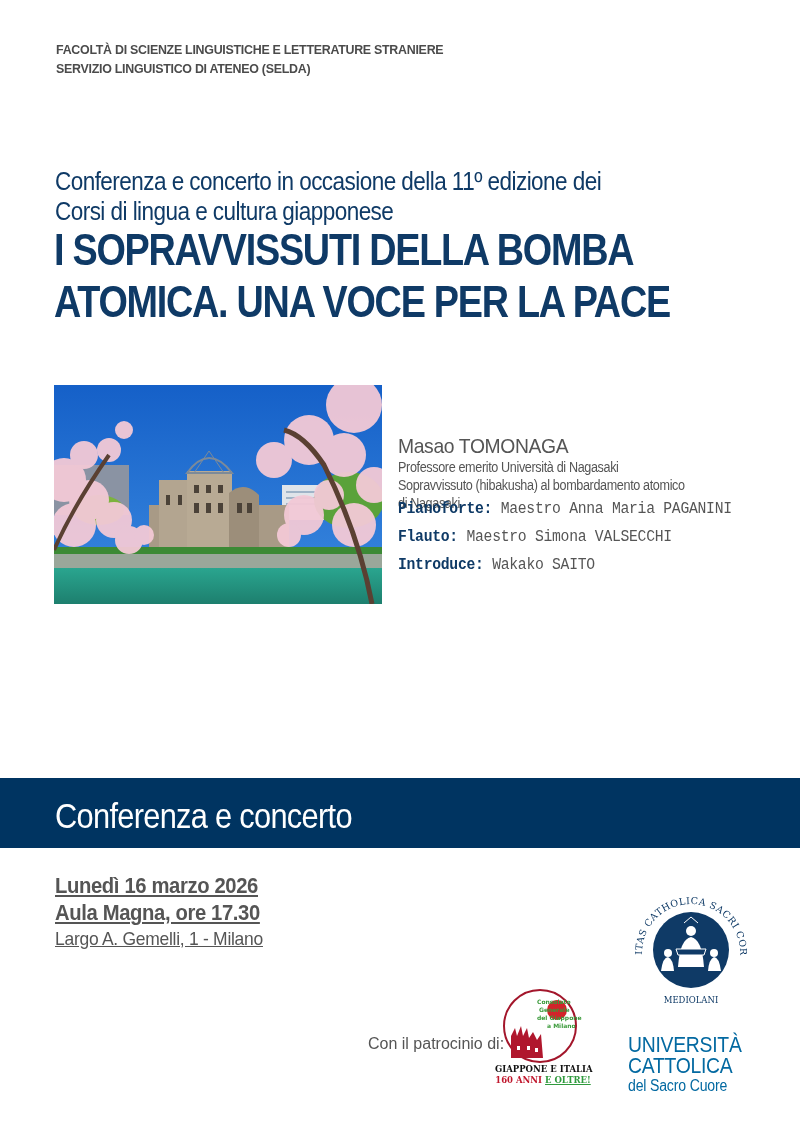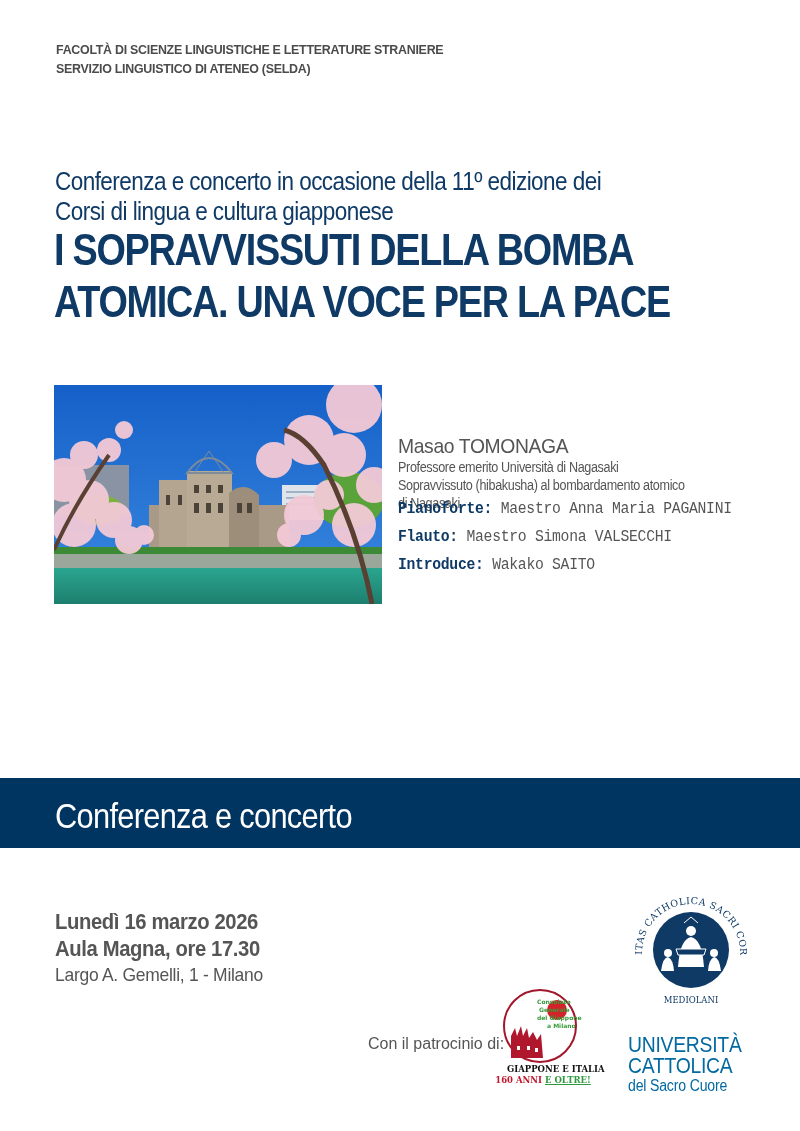--- a/index.html
+++ b/index.html
@@ -11,27 +11,27 @@
   .title { left:54px; top:224px; font-size:45px; font-weight:bold; color:#0f3a66; line-height:52px; letter-spacing:-1.5px; transform:scaleX(0.84); transform-origin:left top; white-space:nowrap; }
   .photo { left:54px; top:385px; width:328px; height:219px; overflow:hidden; }
   .speaker { left:398px; top:398px; width:370px;margin-top:36px; }
   .sp-name { font-size:21px; color:#555; line-height:24px; letter-spacing:-0.4px; transform:scaleX(0.92); transform-origin:left top; white-space:nowrap; }
   .sp-desc { font-size:14px; color:#555; line-height:18px; letter-spacing:-0.4px; transform:scaleX(0.9); transform-origin:left top; white-space:nowrap; }
   .roles { left:398px; top:495px;font-family:Liberation Mono, monospace; }
   .role { font-size:16px; line-height:28px; color:#555; letter-spacing:-0.3px; white-space:nowrap; transform:scaleX(0.92); transform-origin:left top; }
   .role .lbl { font-weight:bold; color:#0f3a66; }
   .band { left:0; top:778px; width:800px; height:70px; background:#003461; }
   .band-text { left:55px; top:796px; font-size:35px; color:#ffffff; letter-spacing:-0.8px; transform:scaleX(0.88); transform-origin:left top; white-space:nowrap; line-height:40px; }
-  .when { left:55px; top:908px; }
+  .when { left:55px; top:872px;text-decoration:underline; }
   .when .b { font-size:22px; font-weight:bold; color:#555; line-height:27px; letter-spacing:-0.4px; white-space:nowrap; transform:scaleX(0.92); transform-origin:left top; }
   .when .r { font-size:19px; color:#555; line-height:26px; letter-spacing:-0.3px; white-space:nowrap; transform:scaleX(0.92); transform-origin:left top; }
   .patro { left:368px; top:1035px; font-size:16px; color:#555; white-space:nowrap; }
   .consol { left:497px; top:988px; width:86px; height:76px; }
   .gi { left:495px; top:1064px; width:96px; text-align:center; font-family:"DejaVu Serif", serif; font-weight:bold; font-size:8.5px; line-height:11px; white-space:nowrap; }
-  .gi .l1 { color:#111;margin-left:12px; }
+  .gi .l1 { color:#111; }
   .gi .red { color:#c0182e;text-align:center; }
   .gi .green { color:#2f9a3d;text-decoration:underline; }
   .seal { left:628px; top:887px; width:126px; height:126px; }
   .uc { left:628px; top:1034px; color:#0369a1; }
   .uc .big { font-size:22px; line-height:21px; letter-spacing:-0.3px; transform:scaleX(0.88); transform-origin:left top; white-space:nowrap; }
   .uc .small { font-size:16px; line-height:19px; letter-spacing:-0.2px; transform:scaleX(0.88); transform-origin:left top; white-space:nowrap; }
 </style>
 </head>
 <body>
 

